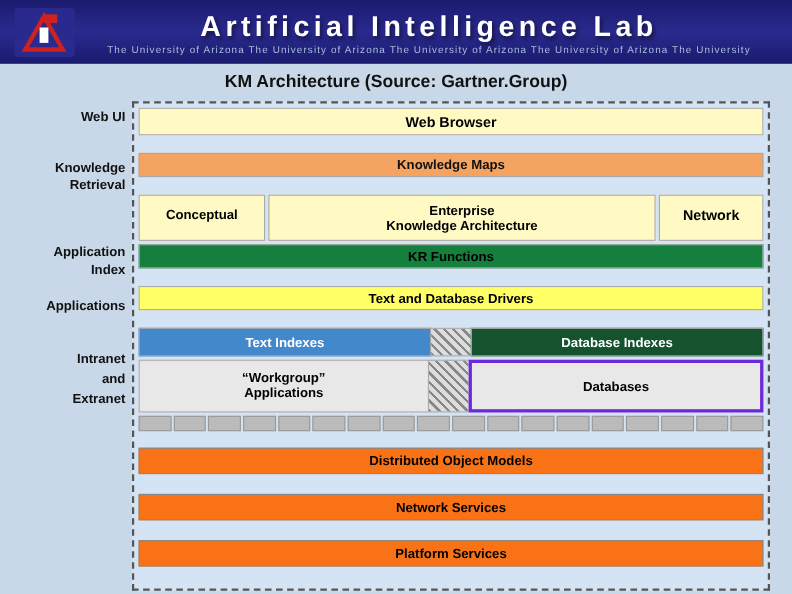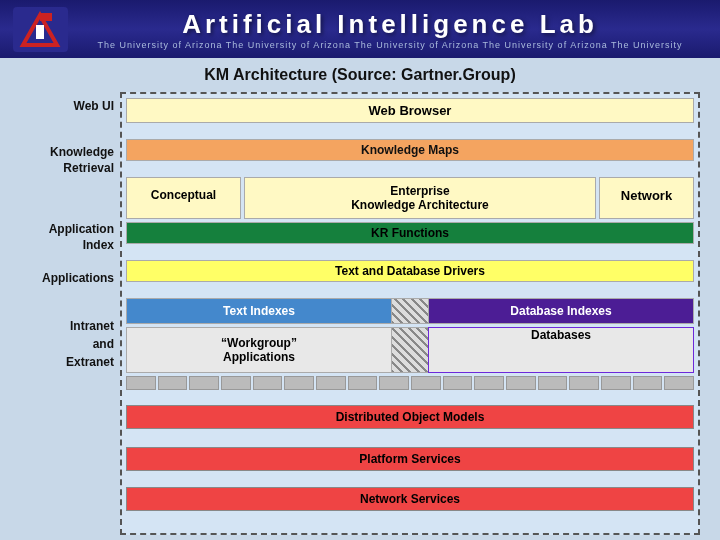--- a/index.html
+++ b/index.html
@@ -220,21 +220,21 @@
         45deg,
         #888 0px, #888 2px,
         #ddd 2px, #ddd 6px
       );
       border-top: 1px solid #aaa;
       border-bottom: 1px solid #aaa;
       flex-shrink: 0;
     }
     .db-indexes-box {
       flex: 1;
-      background: #4c1d95;
+      background: #14532d;
       border: 1px solid #aaa;
       text-align: center;
       font-size: 12px;
       font-weight: bold;
       padding: 5px 4px;
       color: white;
     }
 
     
     .apps-row {
@@ -249,25 +249,25 @@
       border: 1px solid #aaa;
       text-align: center;
       font-size: 12px;
       font-weight: bold;
       padding: 8px 4px;
       position: relative;
     }
     .databases-box {
       flex: 1;
       background: #e8e8e8;
-      border: 1px solid #6d28d9;
-      text-align: center;
-      font-size: 12px;
-      font-weight: bold;
-      padding: 0 4px;
+      border: 3px solid #6d28d9;
+      text-align: center;
+      font-size: 12px;
+      font-weight: bold;
+      padding: 14px 4px;
     }
 
     
     .vert-lines-left {
       width: 36px;
       background: repeating-linear-gradient(
         45deg,
         #888 0px, #888 2px,
         #ddd 2px, #ddd 6px
       );
@@ -277,21 +277,21 @@
     }
 
     
     .space-row {
       height: 12px;
     }
 
     
     .infra-box {
       flex: 1;
-      background: #ef4444;
+      background: #f97316;
       border: 1px solid #888;
       text-align: center;
       font-size: 12px;
       font-weight: bold;
       padding: 4px 0;
       margin-bottom: 2px;
     }
 
     
     .vert-bars-container {
@@ -430,22 +430,22 @@
         <div class="vert-bar"></div>
       </div>
 
       <div class="space-row"></div>
 
       <div class="diag-row">
         <div class="infra-box">Distributed Object Models</div>
       </div>
 
       <div class="diag-row">
+        <div class="infra-box">Network Services</div>
+      </div>
+
+      <div class="diag-row">
         <div class="infra-box" style="margin-bottom:0;">Platform Services</div>
-      </div>
-
-      <div class="diag-row">
-        <div class="infra-box">Network Services</div>
       </div>
 
     </div>
   </div>
 </div>
 
 </body></html>

